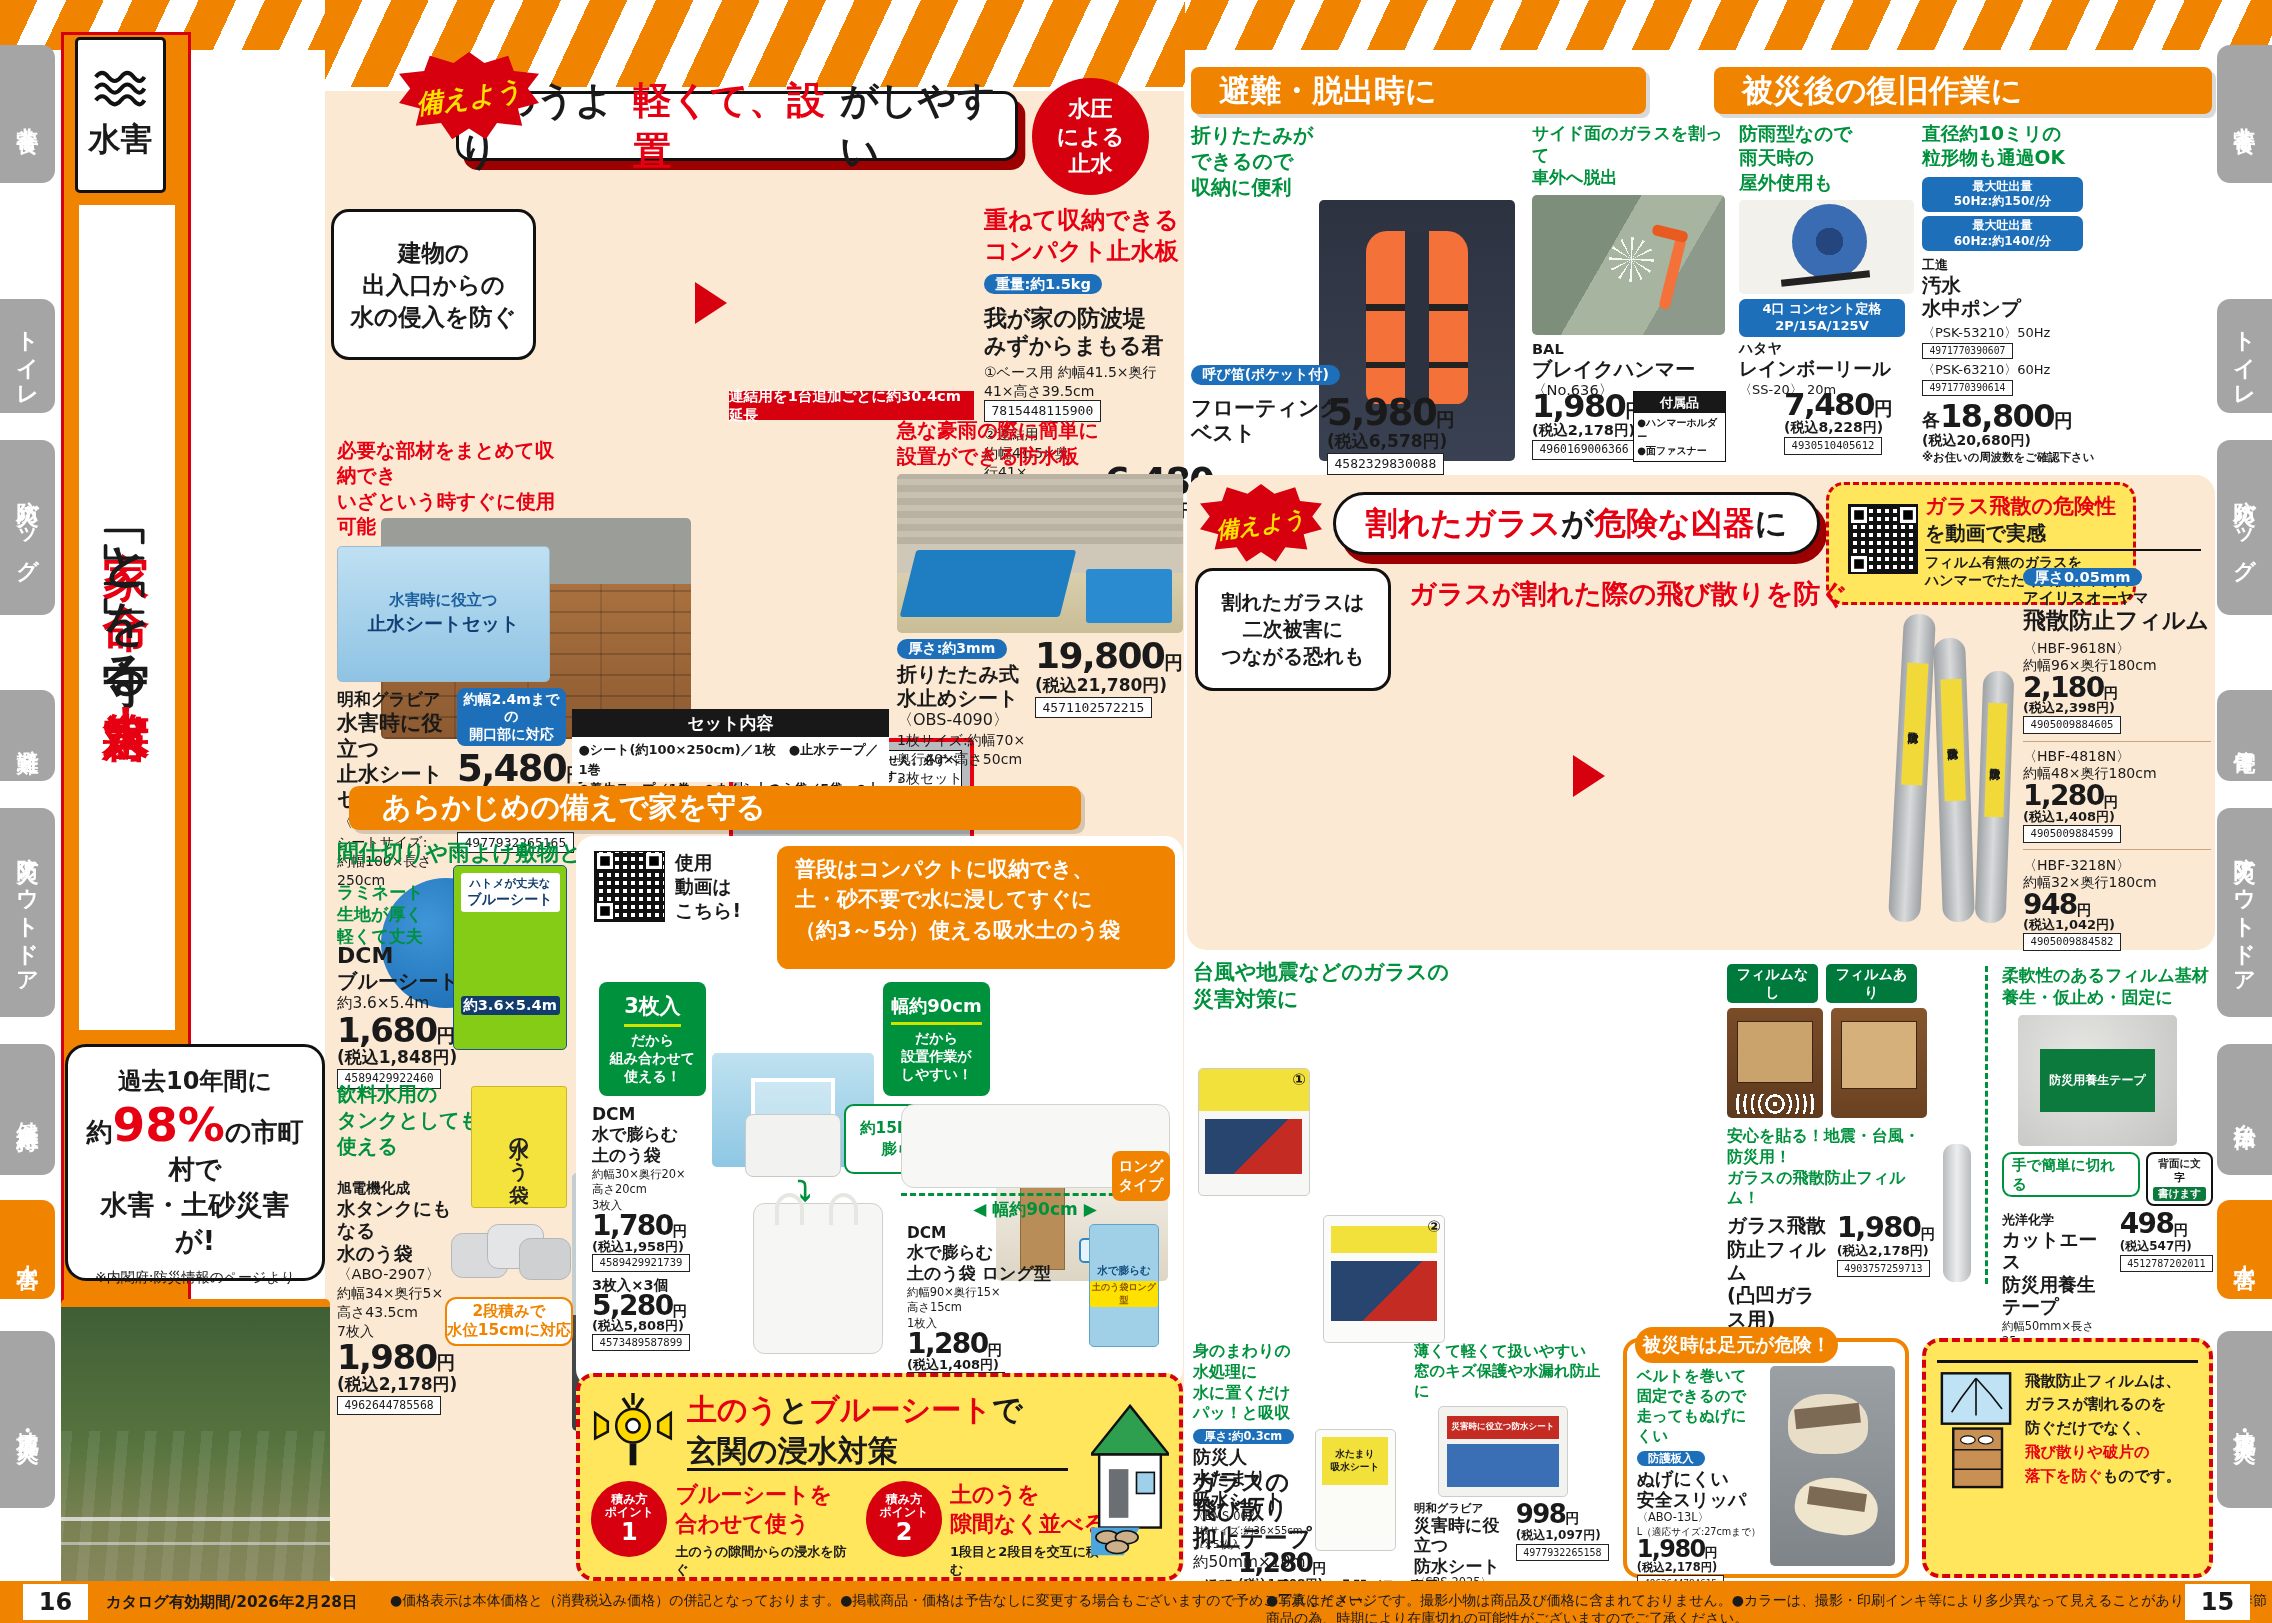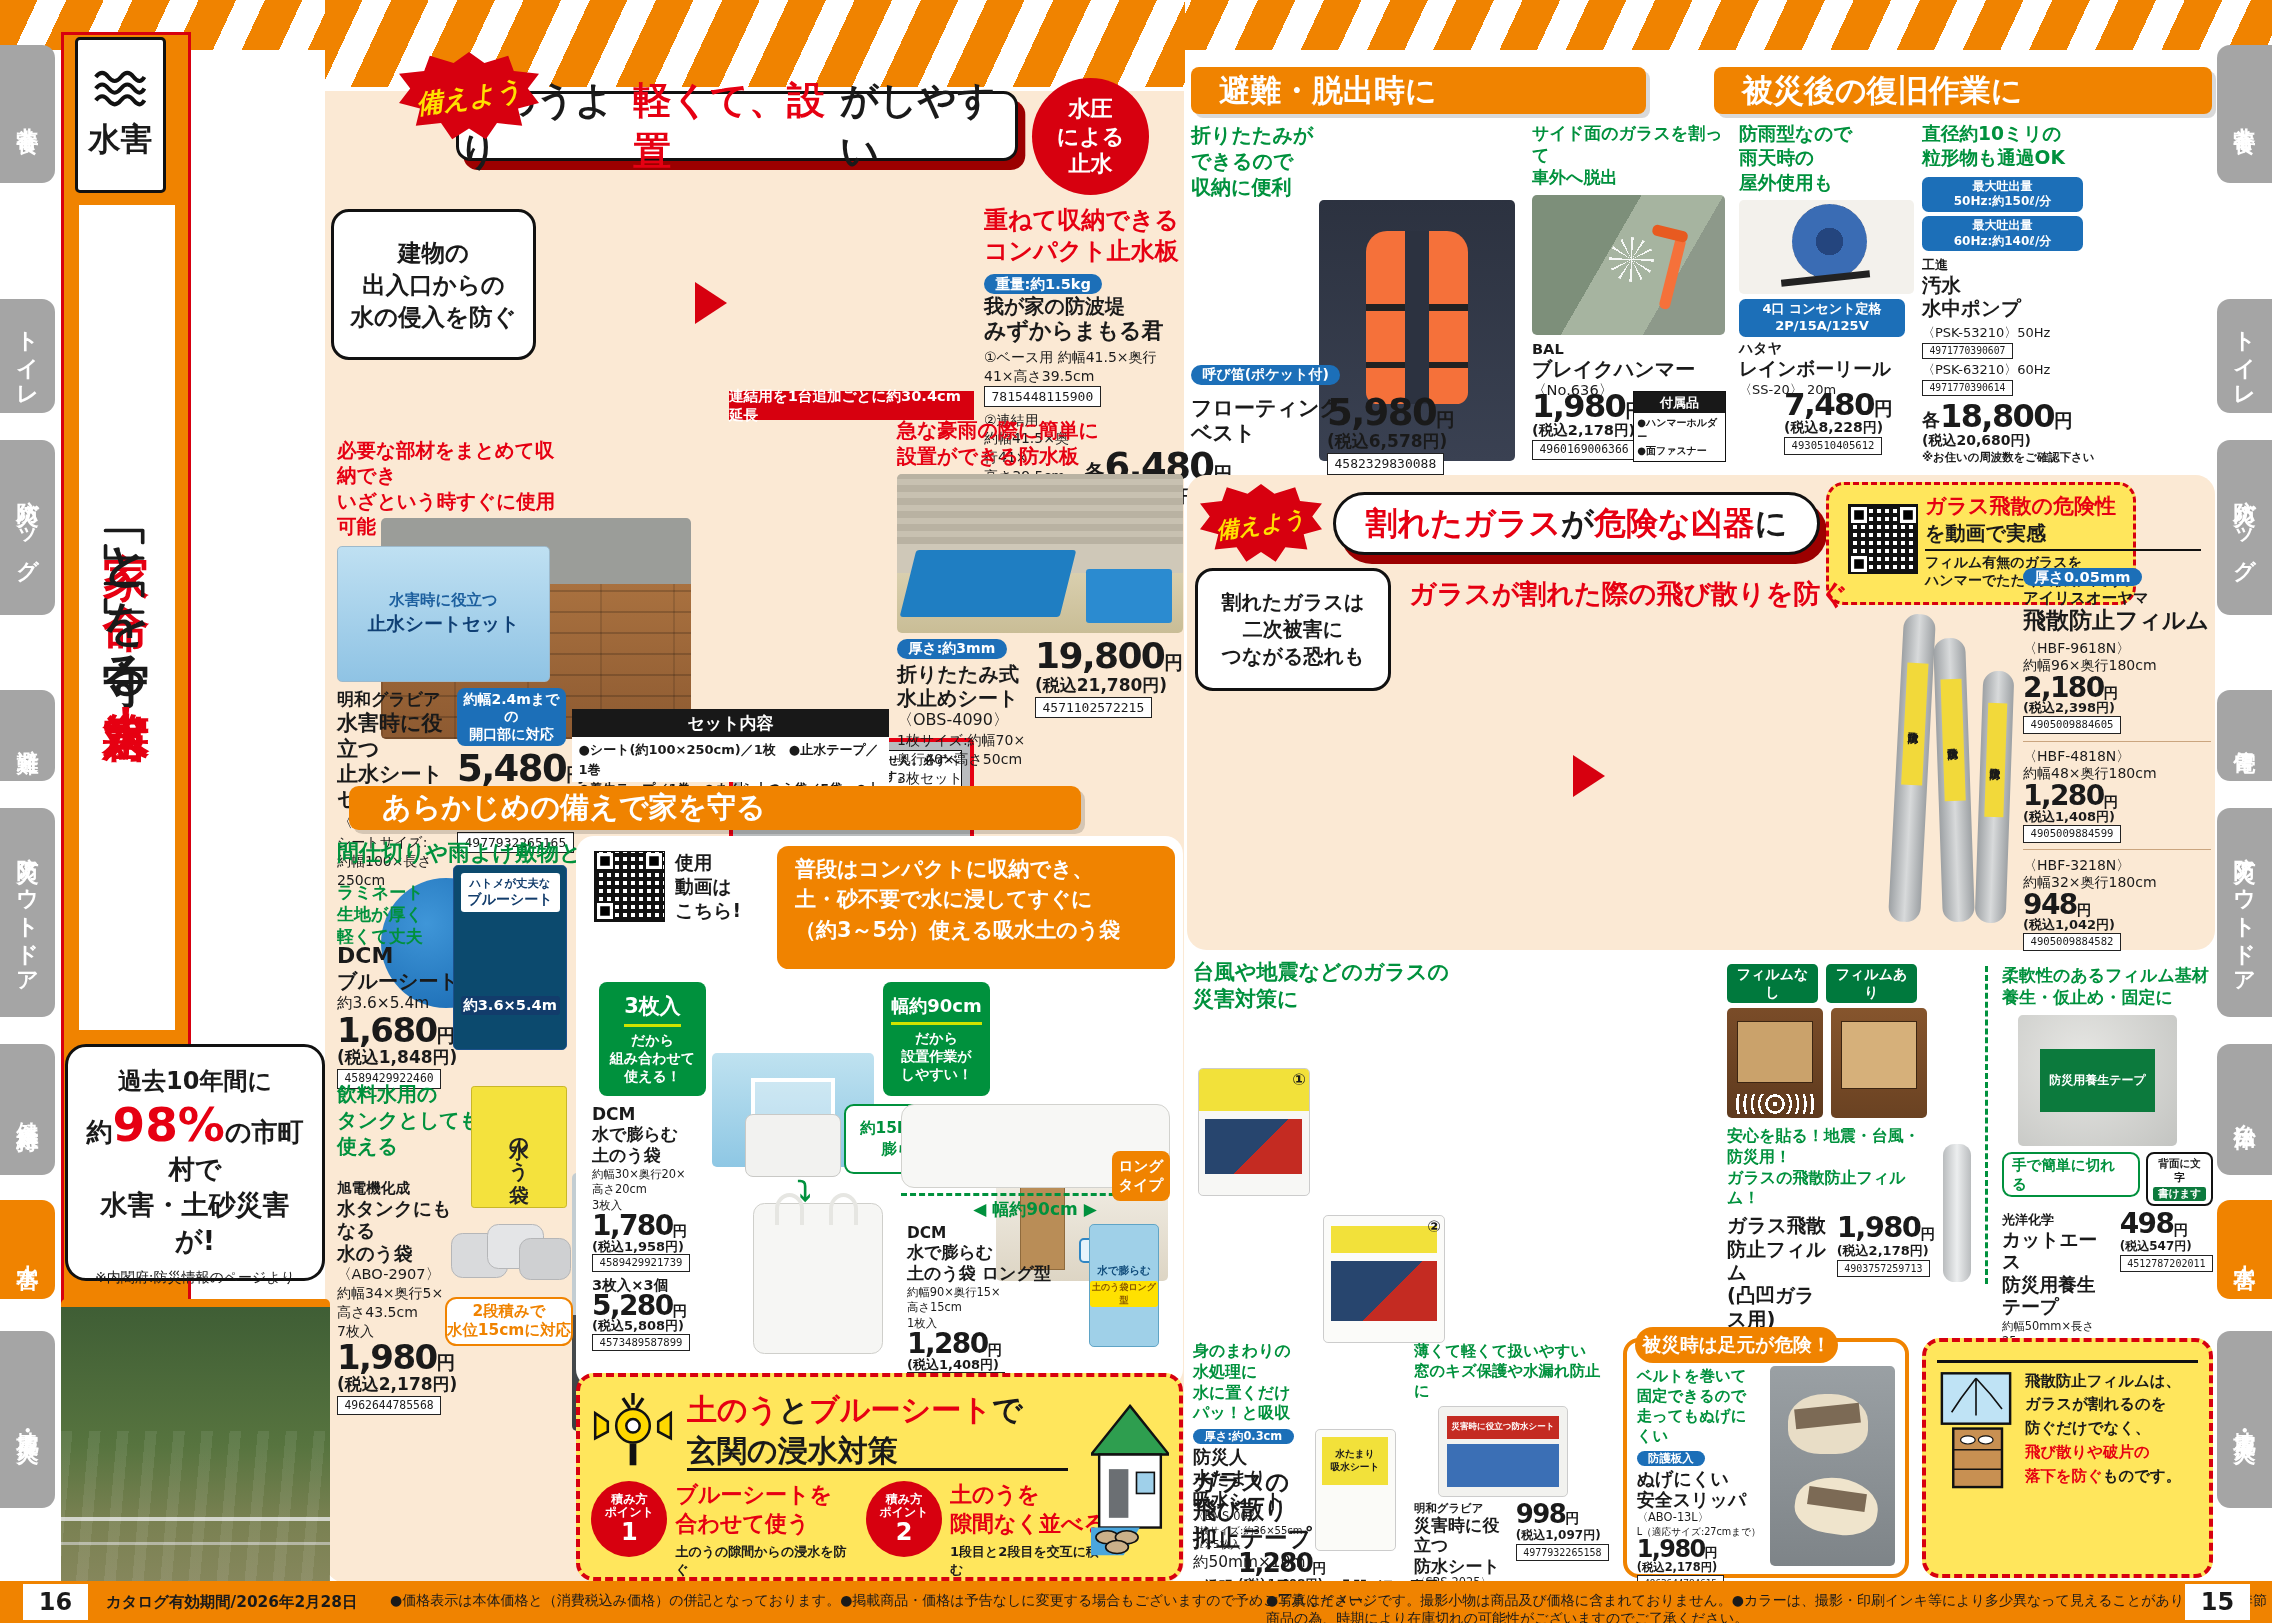--- a/index.html
+++ b/index.html
@@ -169,21 +169,21 @@
   <div class="abs" style="left:175px;bottom:6.5px;width:49px;height:57px;background:#d7000f;border-radius:4.9px;transform:skewX(-8deg)"></div>
   <div class="abs" style="left:122px;bottom:68px;color:#fff;font-size:18px;font-weight:bold">②</div>
   <div class="abs" style="left:203px;bottom:68px;color:#fff;font-size:18px;font-weight:bold">①</div>
  </div>
  <div class="abs" style="left:729px;top:391px;width:245px;height:29px;background:#d7000f;color:#fff;font-size:14.6px;font-weight:bold;display:flex;align-items:center;justify-content:center">連結用を1台追加ごとに約30.4cm延長</div>
 
  <div class="abs" style="left:984px;top:205px;width:200px">
   <div class="redhead" style="font-size:24px">重ねて収納できる</div>
   <div class="redhead" style="font-size:24px">コンパクト止水板</div>
   <div class="bluebadge" style="margin-top:6.5px;font-size:14.6px">重量:約1.5kg</div>
-  <div class="pname" style="font-size:20px;margin-top:0">我が家の防波堤</div>
+  <div class="pname" style="font-size:23px;margin-top:11px">我が家の防波堤</div>
   <div class="pname" style="font-size:22px">みずからまもる君</div>
   <div class="spec" style="margin-top:3.2px">①ベース用 約幅41.5×奥行41×高さ39.5cm</div>
   <div class="jan">7815448115900</div>
   <div class="spec" style="margin-top:3.2px">②連結用</div>
   <div style="display:flex;gap:4.9px;align-items:flex-end">
    <div style="width:96px">
     <div class="spec">約幅41.5×奥行41×</div>
     <div class="spec">高さ39.5cm</div>
     <div class="jan">4595643042143</div>
    </div>
@@ -266,21 +266,21 @@
 
  <div class="abs banner" style="left:349px;top:786px;width:732px;height:44px;border-radius:9.7px;font-size:29px;padding-left:33px;box-shadow:4px 4px 0 rgba(0,0,0,.15)">あらかじめの備えで家を守る</div>
 
  <div class="abs greenhead" style="left:337px;top:839px;font-size:22px">間仕切りや雨よけ敷物としても</div>
  <div class="abs" style="left:381px;top:878px;width:130px;height:130px;border-radius:50%;background:radial-gradient(circle at 35% 35%,#3f96d8,#1565ae)"></div>
  <div class="abs greenhead" style="left:337px;top:881px;font-size:17px;z-index:2">
   <div>ラミネート</div>
       <div>生地が厚く</div>
       <div>軽くて丈夫</div>
  </div>
- <div class="abs" style="left:453px;top:865px;width:114px;height:185px;background:#0c4a6e;border:1.6px solid #1c518c;border-radius:4.9px;padding:6.5px;color:#fff;text-align:center;z-index:2">
+ <div class="abs" style="left:453px;top:865px;width:114px;height:185px;background:#84cc16;border:1.6px solid #1c518c;border-radius:4.9px;padding:6.5px;color:#fff;text-align:center;z-index:2">
   <div style="background:#fff;color:#123c6b;border-radius:3.2px;padding:3.2px 1.6px">
    <div style="font-size:11.4px;font-weight:800">ハトメが丈夫な</div>
    <div style="font-size:14px;font-weight:900">ブルーシート</div>
   </div>
   <div style="margin-top:84px;background:#123c6b;border-radius:3.2px;font-size:14.6px;font-weight:900">約3.6×5.4m</div>
  </div>
  <div class="abs" style="left:337px;top:943px;width:122px">
   <div class="pname" style="font-size:22px">DCM</div>
   <div class="pname" style="font-size:20px">ブルーシート</div>
   <div class="spec" style="font-size:15.4px">約3.6×5.4m</div>

